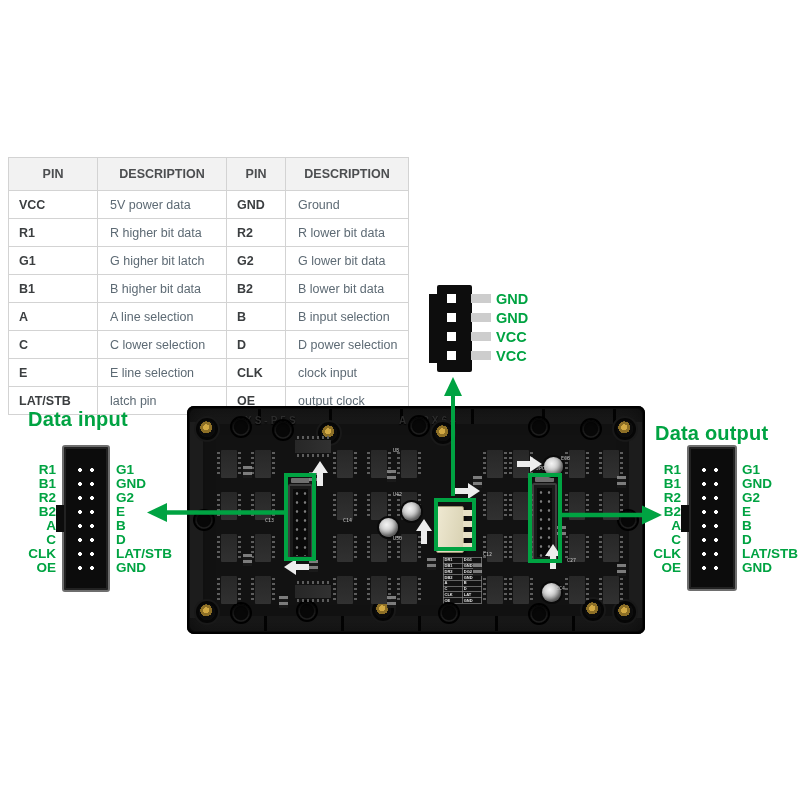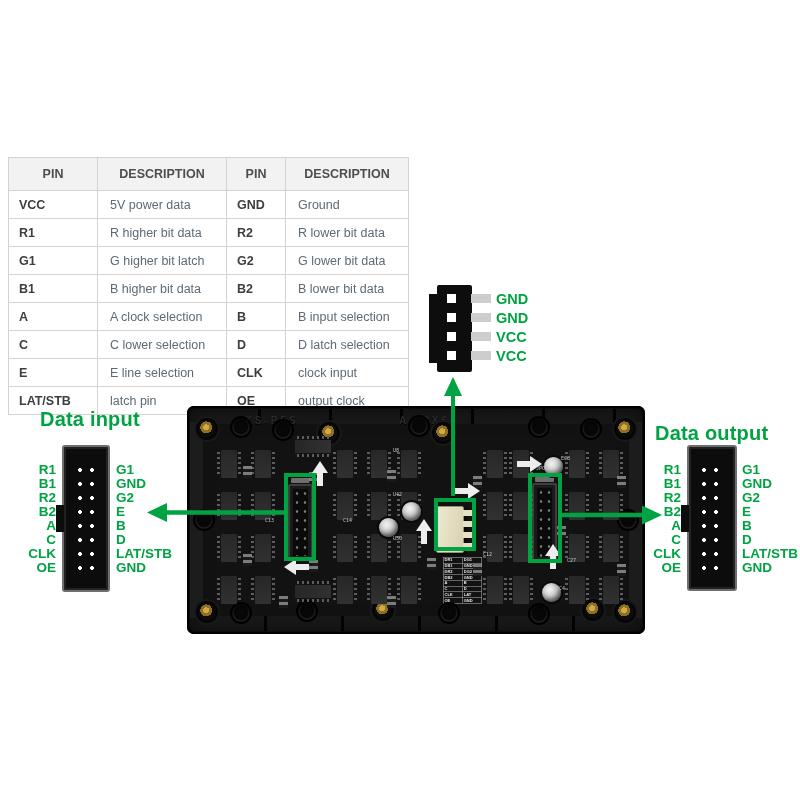--- a/index.html
+++ b/index.html
@@ -26,21 +26,21 @@
   .pwr-tab{left:429px;top:294px;width:9px;height:69px;background:#0d0d0d;}
   .pwr-pin{width:9px;height:9px;background:#fff;left:447px;}
   .pwr-stub{width:20px;height:9px;background:#cdcdcd;left:471px;}
   .y0{top:294px}.y1{top:313px}.y2{top:332px}.y3{top:351px}
   .pwr-labels{left:496px;top:290px;}
   .pwr-labels span{display:block;height:19px;line-height:19px;font-size:14.5px;font-weight:bold;}
 
   
   .dio{position:absolute;inset:0;pointer-events:none;}
   .dio-title{position:absolute;font-size:20px;font-weight:bold;letter-spacing:.2px;}
-  .din .dio-title{left:40px;top:408px;}
+  .din .dio-title{left:28px;top:408px;}
   .dout .dio-title{left:655px;top:386px;margin-top:36px;}
   .idc-body{position:absolute;background:#0c0c0c;border:2px solid #6e6e6e;border-radius:3px;
             box-shadow:inset 0 0 0 2px #222;}
   .din .idc-body{left:62px;top:445px;width:44px;height:143px;}
   .dout .idc-body{left:687px;top:445px;width:46px;height:142px;}
   .idc-notch{position:absolute;background:#0c0c0c;}
   .din .idc-notch{left:56px;top:505px;width:8px;height:27px;}
   .dout .idc-notch{left:681px;top:505px;width:8px;height:27px;}
   .idc-dots{position:absolute;background-image:radial-gradient(circle,#fff 1.6px,rgba(255,255,255,0) 2.2px);
             background-size:12px 14px;}
@@ -148,29 +148,29 @@
           <td class="desc">G lower bit data</td>
         </tr>
       <tr>
           <td class="pin">B1</td>
           <td class="desc">B higher bit data</td>
           <td class="pin">B2</td>
           <td class="desc">B lower bit data</td>
         </tr>
       <tr>
           <td class="pin">A</td>
-          <td class="desc">A clock selection</td>
+          <td class="desc">A line selection</td>
           <td class="pin">B</td>
           <td class="desc">B input selection</td>
         </tr>
       <tr>
           <td class="pin">C</td>
           <td class="desc">C lower selection</td>
           <td class="pin">D</td>
-          <td class="desc">D latch selection</td>
+          <td class="desc">D power selection</td>
         </tr>
       <tr>
           <td class="pin">E</td>
           <td class="desc">E line selection</td>
           <td class="pin">CLK</td>
           <td class="desc">clock input</td>
         </tr>
       <tr>
           <td class="pin">LAT/STB</td>
           <td class="desc">latch pin</td>

